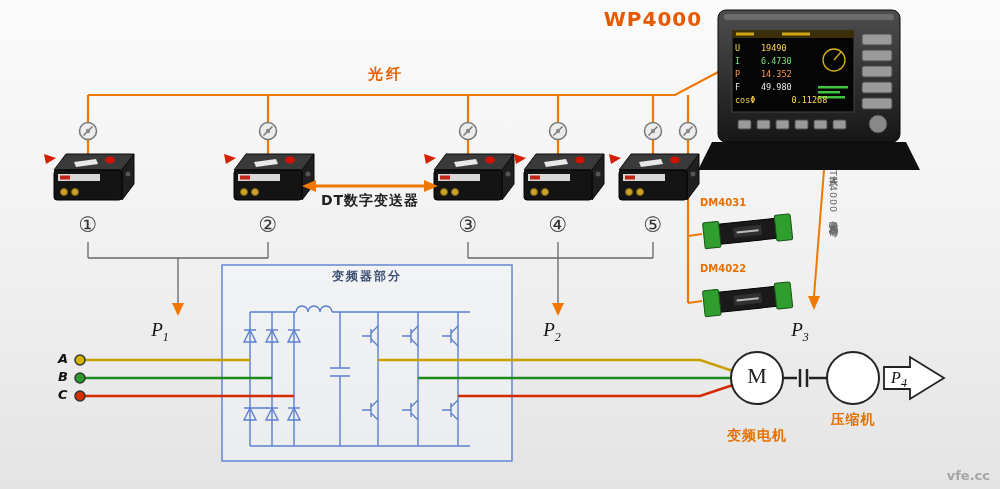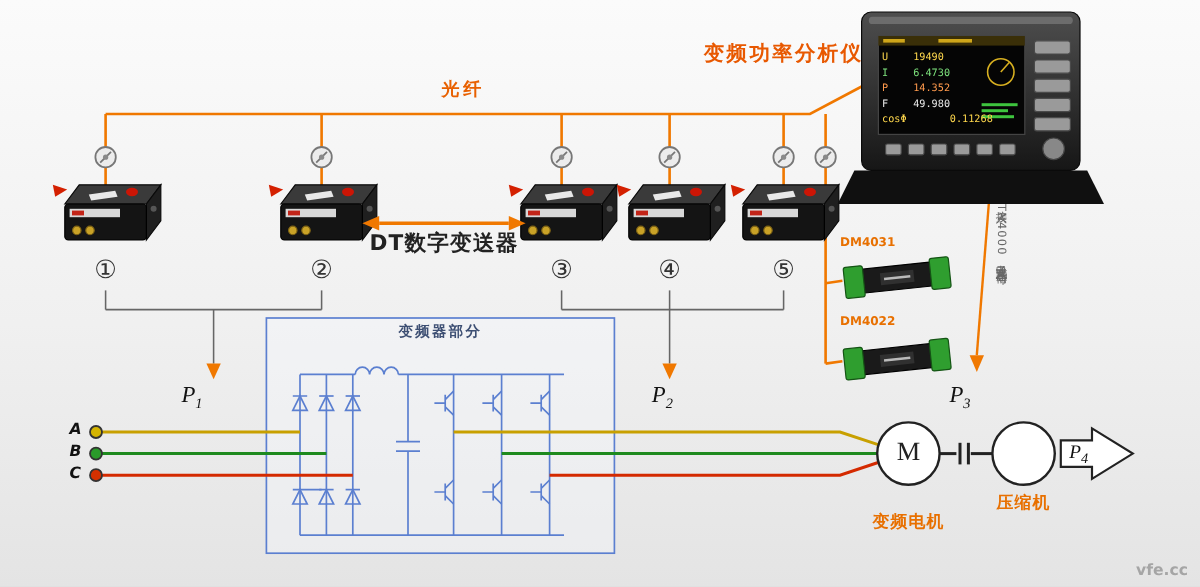--- a/index.html
+++ b/index.html
@@ -7,21 +7,21 @@
     position:relative;width:1000px;height:489px;overflow:hidden;
     background:linear-gradient(180deg,#fbfbfb 0%,#f0f0f0 55%,#e4e4e4 100%);
     font-family:"DejaVu Sans","Liberation Sans",sans-serif;
   }
   .stage svg{position:absolute;left:0;top:0;}
   .lbl{position:absolute;white-space:nowrap;line-height:1.1;}
   .ctr{transform:translateX(-50%);}
   .title-model{color:#e85800;font-weight:bold;font-size:20px;letter-spacing:1px;}
   .title-name{color:#e85800;font-weight:bold;font-size:17px;letter-spacing:2px;}
   .fiber{color:#e86000;font-weight:bold;font-size:15px;letter-spacing:3px;}
-  .dtlbl{color:#222;font-weight:bold;font-size:18px;letter-spacing:1px;}
+  .dtlbl{color:#222;font-weight:bold;font-size:14px;letter-spacing:1px;}
   .dmlbl{color:#e87000;font-weight:bold;font-size:10px;}
   .numlbl{color:#333;font-size:21px;}
   .invlbl{color:#3d4f73;font-weight:bold;font-size:12px;letter-spacing:2px;}
   .phaselbl{color:#111;font-weight:bold;font-size:13px;font-style:italic;}
   .devlbl{color:#e87000;font-weight:bold;font-size:14px;letter-spacing:1px;}
   .plbl{color:#111;font-style:italic;font-size:19px;font-family:"Liberation Serif","DejaVu Serif",serif;}
   .plbl sub{font-size:12px;}
   .p4lbl{font-size:16px;}
   .mlbl{color:#222;font-size:22px;font-family:"Liberation Serif","DejaVu Serif",serif;}
   .sidenote{color:#666;font-size:9.5px;writing-mode:vertical-rl;letter-spacing:1px;height:145px;}
@@ -219,21 +219,21 @@
       <rect x="757" y="120" width="13" height="9" rx="1.5"></rect>
       <rect x="776" y="120" width="13" height="9" rx="1.5"></rect>
       <rect x="795" y="120" width="13" height="9" rx="1.5"></rect>
       <rect x="814" y="120" width="13" height="9" rx="1.5"></rect>
       <rect x="833" y="120" width="13" height="9" rx="1.5"></rect>
     </g>
     <circle cx="878" cy="124" r="9" fill="#888" stroke="#444"></circle>
   </g>
 </svg>
 
-<div class="lbl ctr title-name" style="left:653px;top:36px;">变频功率分析仪</div>
+<div class="lbl ctr title-model" style="left:653px;top:8px;">WP4000</div>
 
 <div class="lbl ctr fiber" style="left:386px;top:66px;">光纤</div>
 <div class="lbl ctr dtlbl" style="left:370px;top:193px;">DT数字变送器</div>
 
 <div class="lbl ctr numlbl" style="left:88px;top:214px;">①</div>
 <div class="lbl ctr numlbl" style="left:268px;top:214px;">②</div>
 <div class="lbl ctr numlbl" style="left:468px;top:214px;">③</div>
 <div class="lbl ctr numlbl" style="left:558px;top:214px;">④</div>
 <div class="lbl ctr numlbl" style="left:653px;top:214px;">⑤</div>
 

